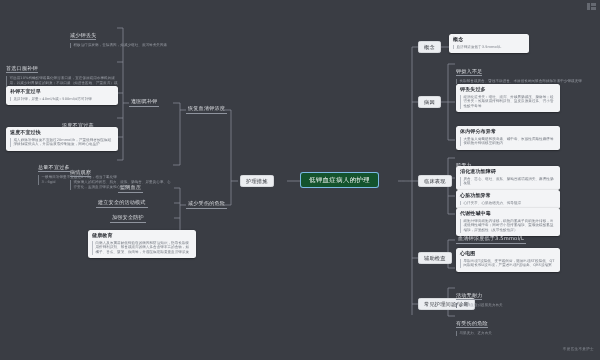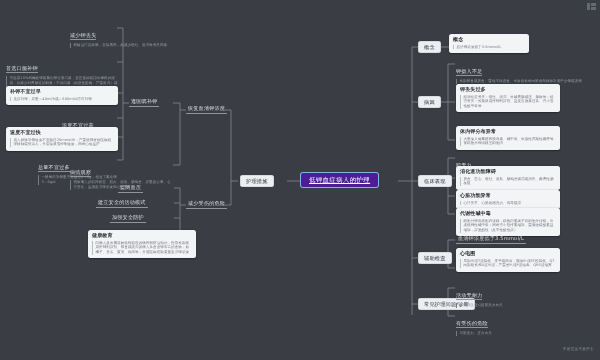--- a/index.html
+++ b/index.html
@@ -27,25 +27,24 @@
   
   .pill{
     background:#eceef1;color:#33363c;
     font-size:5.2px;line-height:1;letter-spacing:.2px;white-space:nowrap;
     padding:3.6px 6px;border-radius:3px;
     box-shadow:0 0 0 .6px #c6c9ce inset;
   }
 
   
   .root{
-    background:#4c1d95;color:#ffffff;
+    background:#14532d;color:#ffffff;
     font-size:6.4px;line-height:1;letter-spacing:.4px;white-space:nowrap;
     padding:5px 9px;border-radius:3px;
     box-shadow:0 0 0 1px #7cb9e4 inset;
-    text-decoration:underline;
   }
 
   
   .card{
     background:#f3f4f6;color:#2c2f35;border-radius:2.5px;
     padding:3px 4px 3.5px 4px;
     box-shadow:0 .5px 1.4px rgba(0,0,0,.35);
   }
   .card .ct{font-size:5px;line-height:1.15;font-weight:bold;color:#2b2e34;letter-spacing:.15px;}
   .card .cb{

